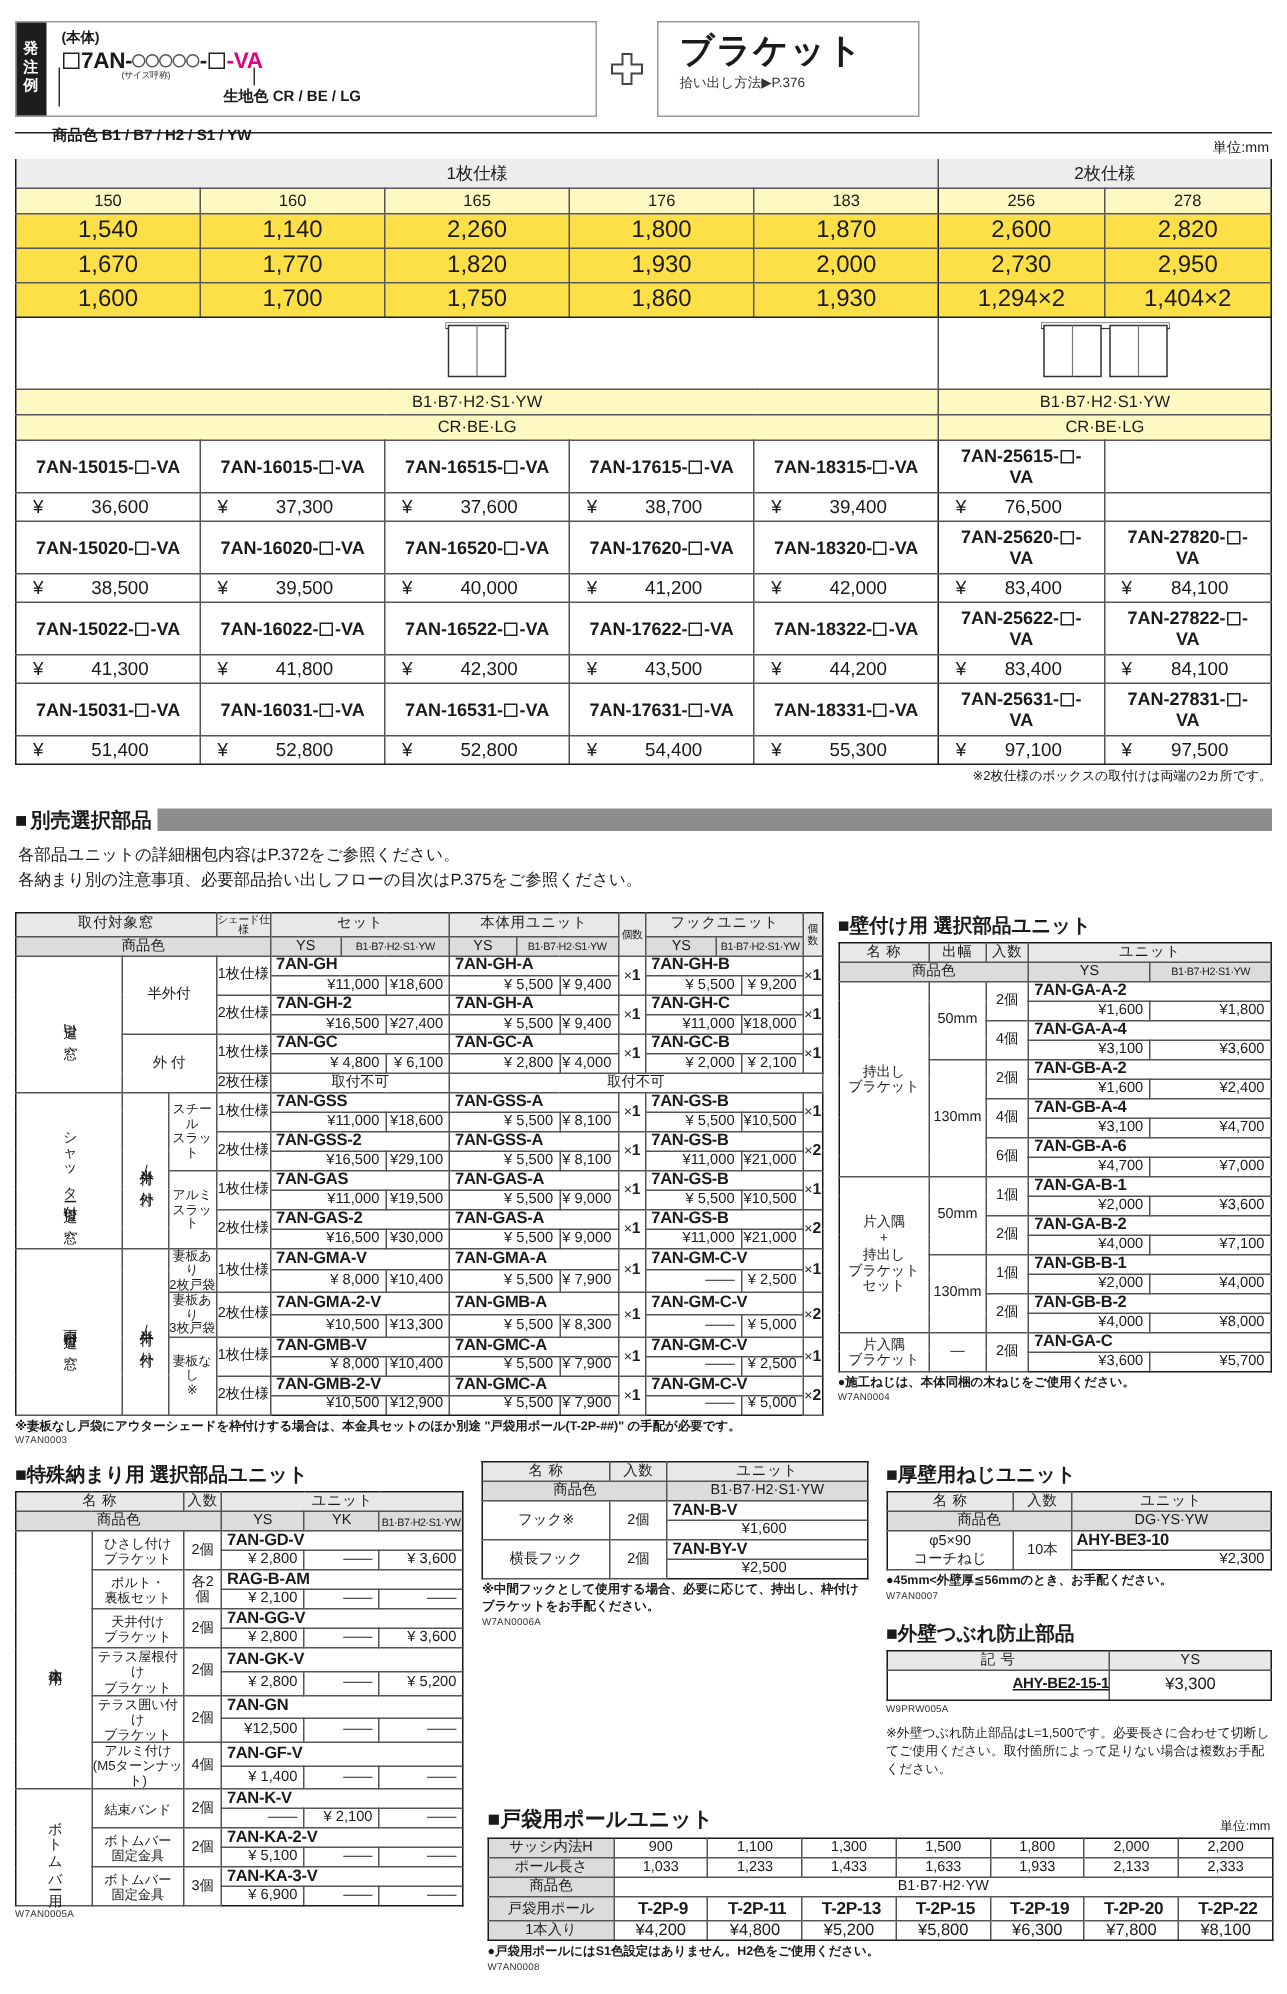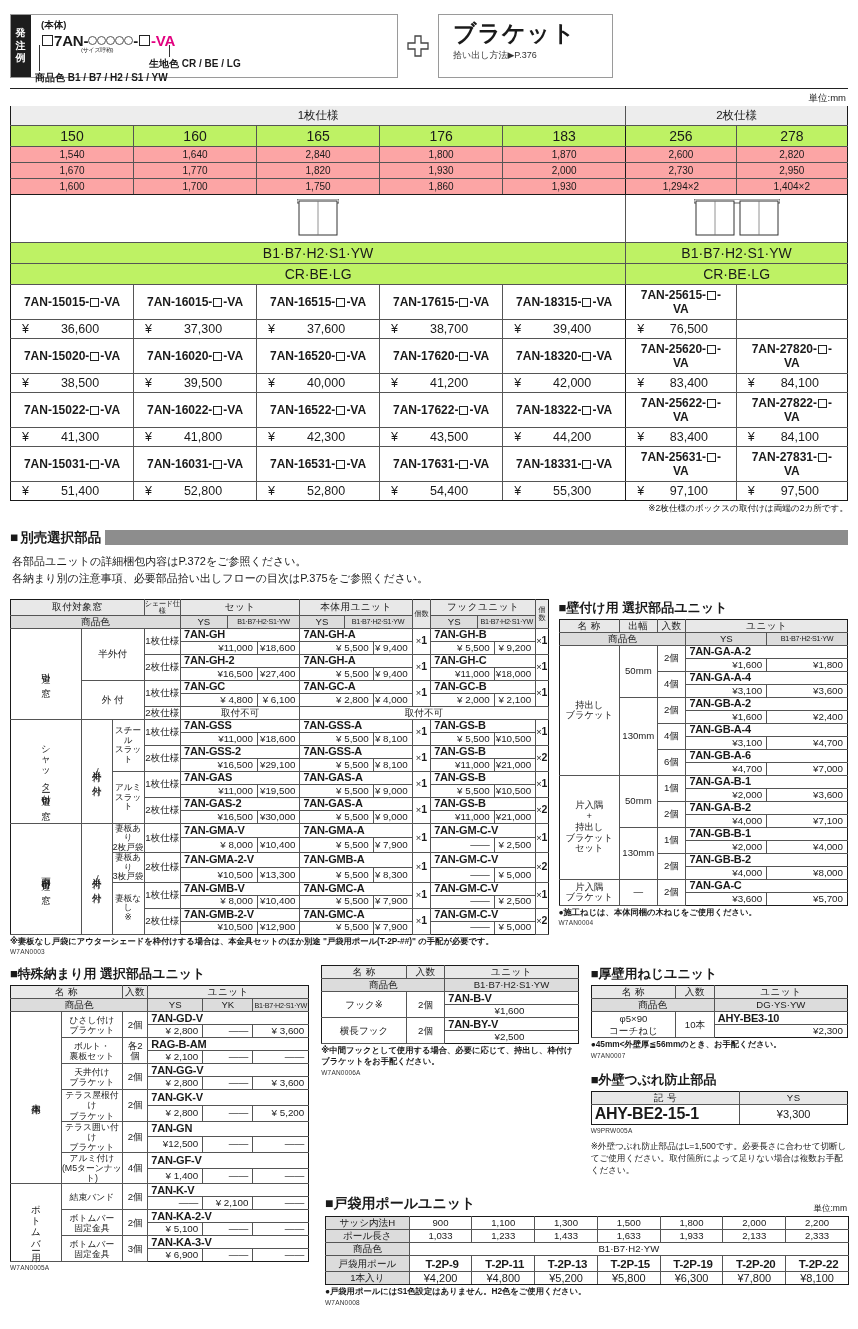--- a/index.html
+++ b/index.html
@@ -25,40 +25,40 @@
   }
   .order-body { padding:4px 8px 2px 10px; position:relative; flex:1; }
   .honntai { font-size:9.5px; font-weight:bold; margin-bottom:0px; }
   .code-line { font-size:15px; font-weight:bold; letter-spacing:-0.2px; display:flex; align-items:center; }
   .sqbox { display:inline-block; width:11px; height:11px; border:1.3px solid #222; margin:0 1px; vertical-align:-1px; }
   .circ { display:inline-block; width:9px; height:9px; border:1.2px solid #555; border-radius:50%; margin:0 0px; }
   .va { color:#e2007f; }
   .sizekigou { font-size:6px; color:#333; margin-left:40px; margin-top:-3px; letter-spacing:-0.3px;}
   .lead1 { position:absolute; left:8px; top:30px; width:1px; height:26px; background:#333; }
   .lead2 { position:absolute; left:138px; top:30px; width:1px; height:12px; background:#333; }
-  .lbl-color { position:absolute; left:4px; top:56px; font-size:10px; font-weight:bold; }
+  .lbl-color { position:absolute; left:4px; top:68px; font-size:10px; font-weight:bold; }
   .lbl-fab { position:absolute; left:118px; top:42px; font-size:10px; font-weight:bold; }
   .plus { width:40px; display:flex; align-items:center; justify-content:center; font-size:26px; color:#333; }
   .plus svg { display:block; }
   .brk-box { border:1px solid #9a9a9a; width:175px; padding:6px 0 2px 14px; }
   .brk-title { font-size:23px; font-weight:bold; letter-spacing:1px; line-height:1.1; }
   .brk-sub { font-size:9px; color:#333; margin-top:3px; }
   .hrule { border:0; border-top:1.6px solid #222; margin:10px 0 0 0; }
 
   
   table { border-collapse:collapse; width:100%; }
   td, th { border:0.8px solid #555; font-weight:normal; }
   .unit-note { text-align:right; font-size:9.5px; margin:3px 2px 1px 0; }
 
   
   .maintbl { font-size:11.5px; }
   .maintbl td { text-align:center; padding:2px 2px; }
   .maintbl .hdrgrp { background:#ededed; border-top:none; border-left:none; border-right:0.8px solid #555; }
-  .maintbl .spec { background:#bef264; font-size:14px; }
-  .maintbl .dim { background:#fca5a5; font-size:10px; }
+  .maintbl .spec { background:#fef9c3; font-size:11px; }
+  .maintbl .dim { background:#fde047; font-size:16px; }
   .maintbl .thick-l { border-left:1.7px solid #1a1a1a; }
   .maintbl .thick-r { border-right:1.7px solid #1a1a1a; }
   .maintbl .thick-t { border-top:1.7px solid #1a1a1a; }
   .maintbl .thick-b { border-bottom:1.7px solid #1a1a1a; }
   .code-cell { font-weight:bold; font-size:12px; padding:3px 12px !important; }
   .code-cell .sqbox { width:9px; height:9px; border-width:1.2px; }
   .yen-cell { font-size:12.5px; }
   .yen-cell .y { float:left; margin-left:9px; }
   .imgcell { height:48px; background:#fff; }
   .winicon { display:inline-block; }
@@ -170,22 +170,22 @@
           <td class="spec thick-t thick-l">150</td>
           <td class="spec thick-t">160</td>
           <td class="spec thick-t">165</td>
           <td class="spec thick-t">176</td>
           <td class="spec thick-t thick-r">183</td>
           <td class="spec thick-t">256</td>
           <td class="spec thick-t thick-r">278</td>
         </tr>
         <tr>
           <td class="dim thick-l">1,540</td>
-          <td class="dim">1,640</td>
-          <td class="dim">2,840</td>
+          <td class="dim">1,140</td>
+          <td class="dim">2,260</td>
           <td class="dim">1,800</td>
           <td class="dim thick-r">1,870</td>
           <td class="dim">2,600</td>
           <td class="dim thick-r">2,820</td>
         </tr>
         <tr>
           <td class="dim thick-l">1,670</td>
           <td class="dim">1,770</td>
           <td class="dim">1,820</td>
           <td class="dim">1,930</td>
@@ -864,21 +864,21 @@
         <colgroup>
             <col style="width:58%">
             <col style="width:42%">
           </colgroup>
         <tbody id="crush-tbody">
             <tr>
               <td class="hd tl tt">記 号</td>
               <td class="hd tt tr">YS</td>
             </tr>
             <tr>
-              <td class="model tl tt tb" style="text-align: left; font-size: 16px; height: 20px;">AHY-BE2-15-1</td>
+              <td class="model tl tt tb" style="text-align: right; font-size: 10px; height: 20px; text-decoration: underline;">AHY-BE2-15-1</td>
               <td class="tt tr tb" style="font-size: 11px;">¥3,300</td>
             </tr>
           </tbody>
       </table>
       <div class="code-tag">W9PRW005A</div>
       <div class="tbl-note" style="font-size:8.6px;margin-top:6px;line-height:1.4">※外壁つぶれ防止部品はL=1,500です。必要長さに合わせて切断してご使用ください。取付箇所によって足りない場合は複数お手配ください。</div>
     </div>
   </div>
 
   <div class="pole-wrap" style="margin-left:315px;margin-top:-76px">

